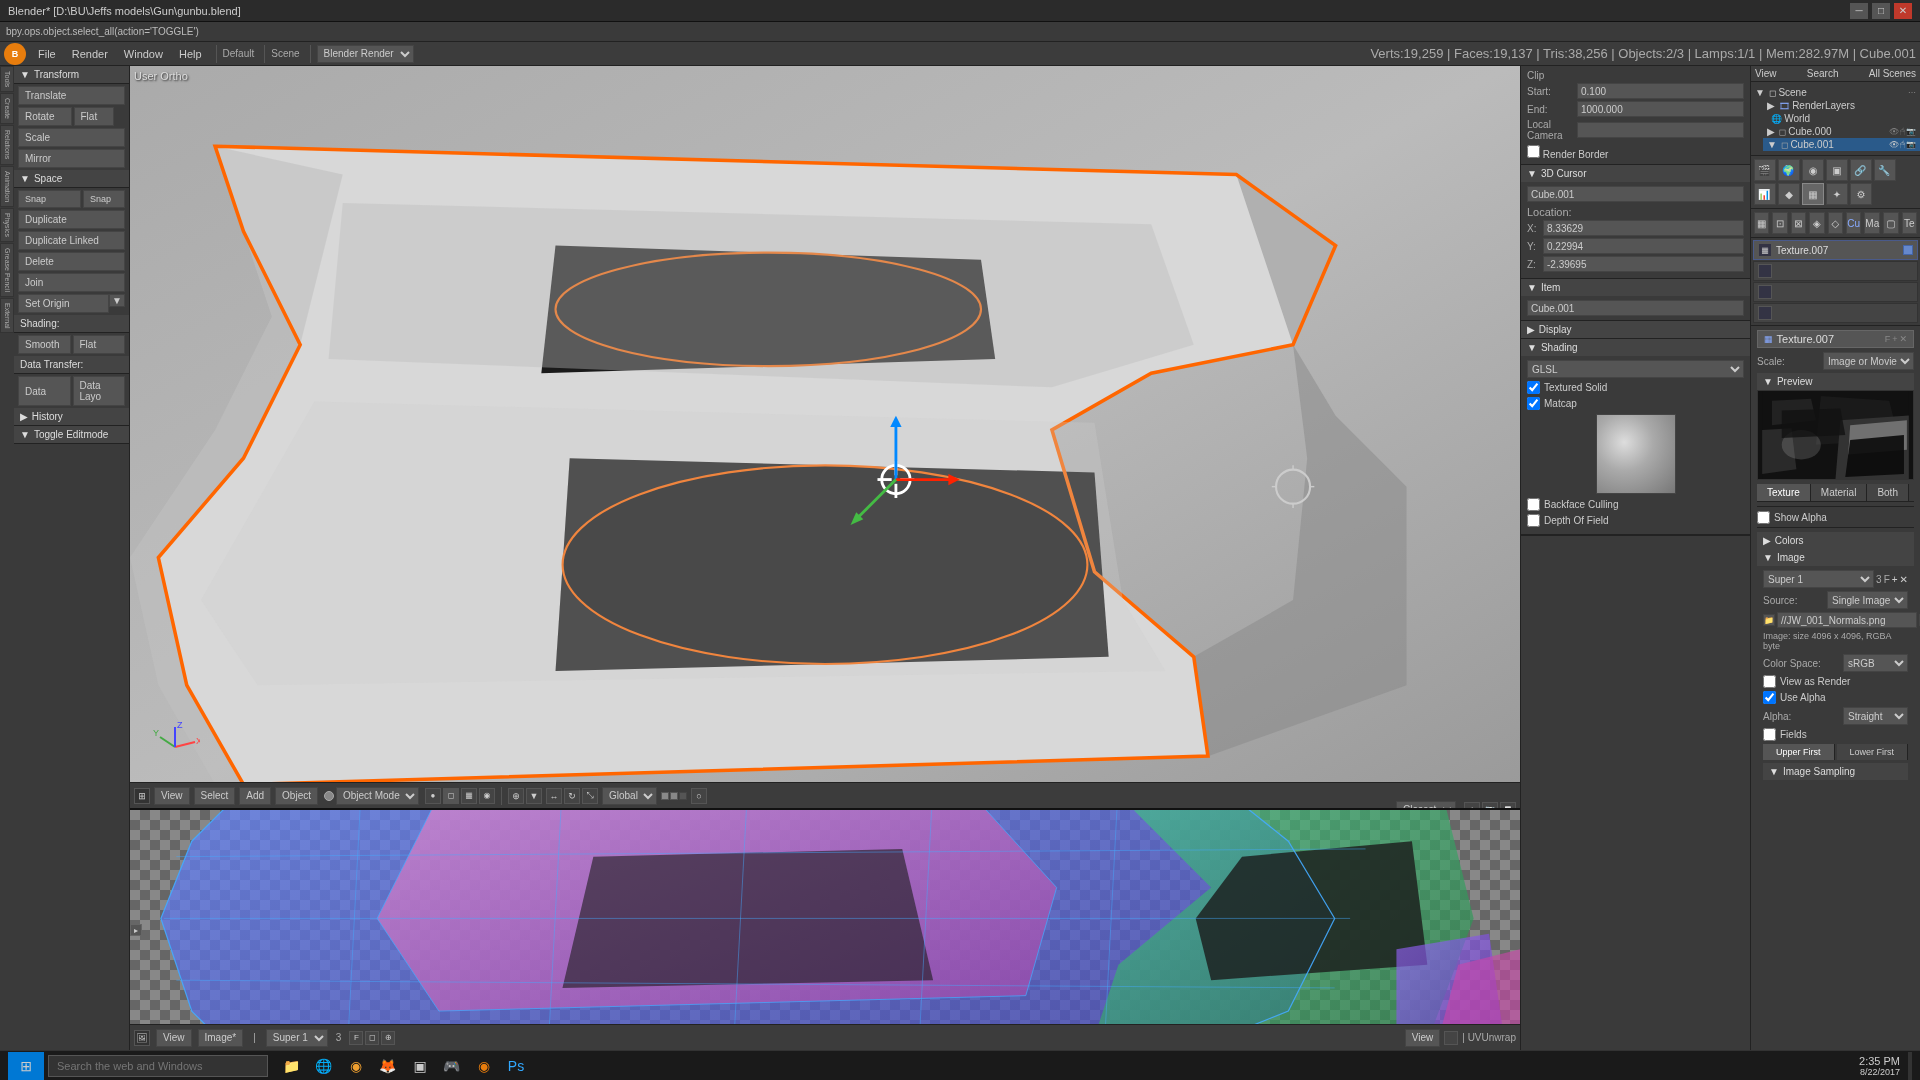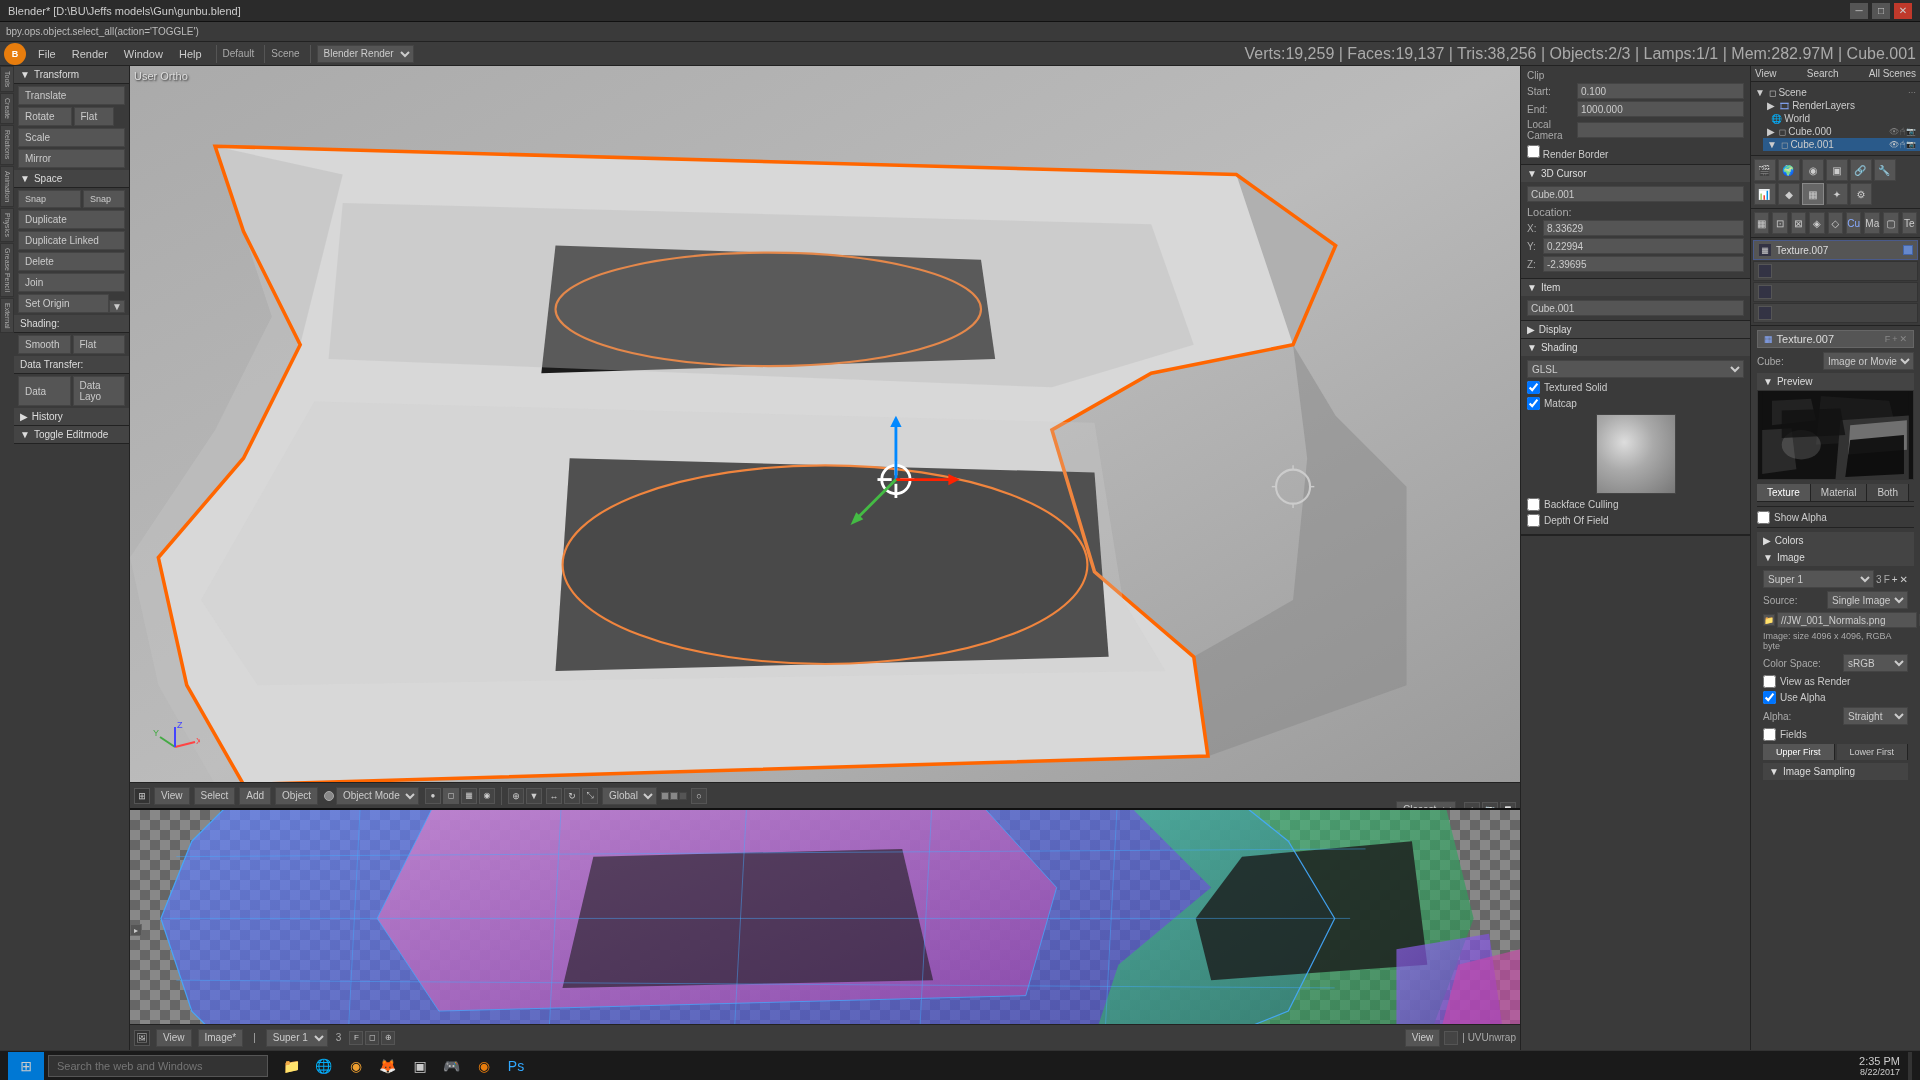--- a/index.html
+++ b/index.html
@@ -66,21 +66,21 @@
       margin-right: 4px;
     }
     .menu-item {
       padding: 2px 8px;
       color: #ccc;
       font-size: 11px;
       cursor: pointer;
     }
     #stats-bar {
       margin-left: auto;
-      font-size: 16px;
+      font-size: 13px;
       color: #aaa;
     }
 
     
     #main-layout {
       display: flex;
       width: 100%;
       height: calc(1080px - 22px - 20px - 24px - 30px); 
     }
 
@@ -581,21 +581,21 @@
         <span>Space</span>
       </div>
       <div class="panel-btn-row">
         <button class="panel-btn" style="width:60%;font-size:9px;">Snap</button>
         <button class="panel-btn" style="width:40%;font-size:9px;">Snap</button>
       </div>
       <button class="panel-btn">Duplicate</button>
       <button class="panel-btn">Duplicate Linked</button>
       <button class="panel-btn">Delete</button>
       <button class="panel-btn">Join</button>
-      <div style="display:flex;align-items:flex-end;margin:2px 4px;">
+      <div style="display:flex;align-items:flex-start;margin:2px 4px;">
         <button class="panel-btn" style="flex:1;margin:0;">Set Origin</button>
         <button class="panel-btn" style="width:16px;margin:0;padding:0;text-align:center;">▼</button>
       </div>
 
       <div class="panel-section-header">
         <span>Shading:</span>
       </div>
       <div class="panel-btn-row">
         <button class="panel-btn">Smooth</button>
         <button class="panel-btn">Flat</button>
@@ -1021,21 +1021,21 @@
         <span style="font-size:9px;margin-right:4px;color:#88aaff;">▦</span>
         <span>Texture.007</span>
         <div style="margin-left:auto;display:flex;gap:2px;">
           <span style="font-size:9px;color:#888;cursor:pointer;">F</span>
           <span style="font-size:9px;color:#888;cursor:pointer;">+</span>
           <span style="font-size:9px;color:#888;cursor:pointer;">✕</span>
         </div>
       </div>
 
       <div class="prop-row">
-        <span class="prop-row-label">Cube:</span>
+        <span class="prop-row-label">Scale:</span>
         <select class="prop-row-select">
           <option>Image or Movie</option>
         </select>
       </div>
 
       <div style="margin-bottom:4px;border-bottom:1px solid #222;padding-bottom:4px;">
         <div class="prop-section-header">
           <span>▼</span>
           <span>Preview</span>
         </div>

